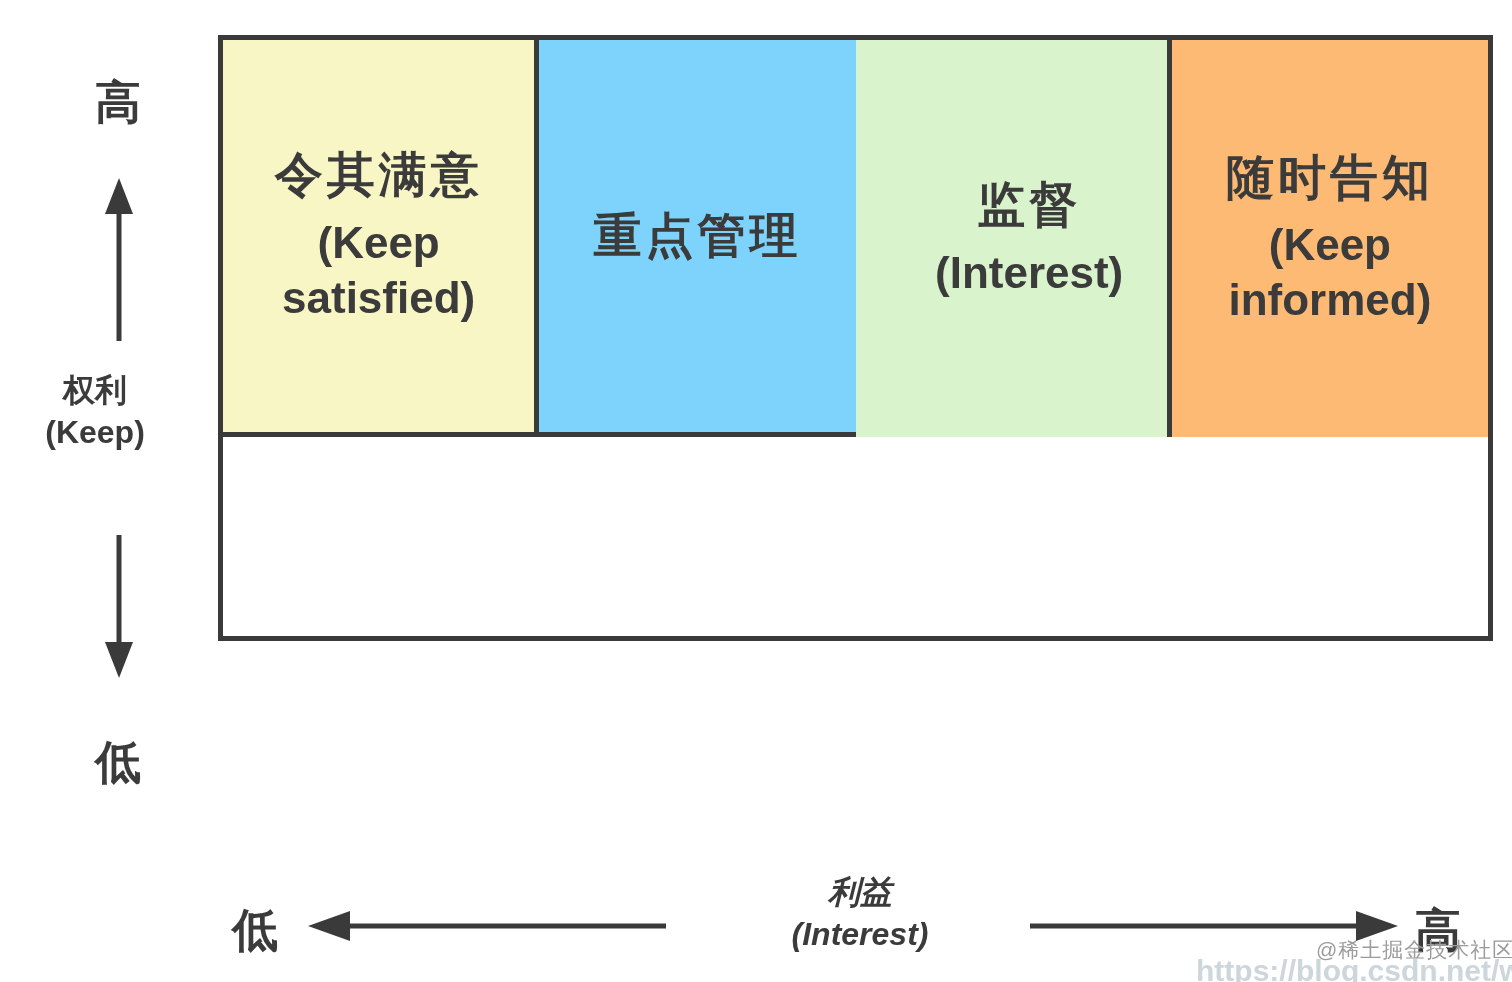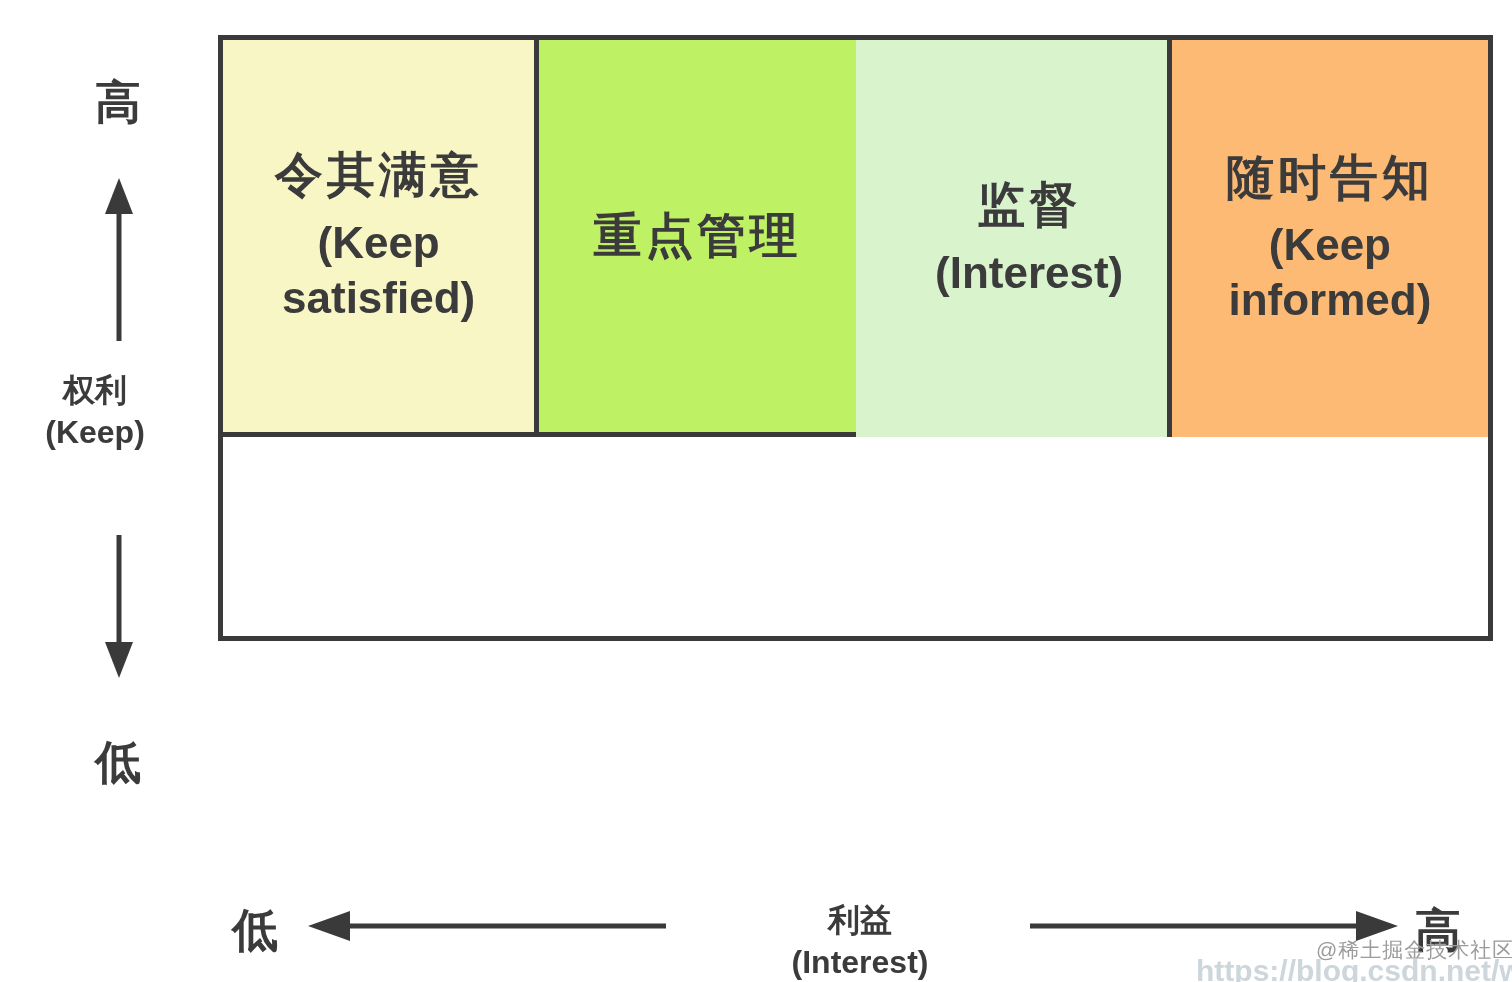--- a/index.html
+++ b/index.html
@@ -38,21 +38,21 @@
     letter-spacing: 4px;
     line-height: 1.15;
   }
   .quad .en {
     font-size: 44px;
     font-weight: bold;
     line-height: 1.25;
     margin-top: 12px;
   }
   .q-tl { background: #f8f6c5; border-right: 5px solid #3a3a3a; border-bottom: 5px solid #3a3a3a; }
-  .q-tr { background: #bef264; border-bottom: 5px solid #3a3a3a; }
+  .q-tr { background: #7dd3fc; border-bottom: 5px solid #3a3a3a; }
   .q-bl { background: #d9f4cc; border-right: 5px solid #3a3a3a; padding-left: 36px; }
   .q-br { background: #fdba74; }
   
   .axis-label {
     position: absolute;
     color: #3b3b3b;
     font-weight: bold;
     text-align: center;
   }
   .tick { font-size: 46px; }
@@ -119,21 +119,21 @@
 
   <div class="axis-label tick" style="left:58px; top:732px; width:120px;">低</div>
 
   <div class="axis-label tick" style="left:200px; top:900px; width:110px;">低</div>
 
   <svg class="arrow-svg" style="left:308px; top:906px;" width="360" height="40" viewBox="0 0 360 40">
     <line x1="358" y1="20" x2="36" y2="20" stroke="#3a3a3a" stroke-width="5"></line>
     <polygon points="0,20 42,5 42,35" fill="#3a3a3a"></polygon>
   </svg>
 
-  <div class="axis-label axis-title" style="left:740px; top:900px; width:240px;">
+  <div class="axis-label axis-title" style="left:740px; top:872px; width:240px;font-style:italic;">
     <div>利益</div>
     <div>(Interest)</div>
   </div>
 
   <svg class="arrow-svg" style="left:1028px; top:906px;" width="370" height="40" viewBox="0 0 370 40">
     <line x1="2" y1="20" x2="328" y2="20" stroke="#3a3a3a" stroke-width="5"></line>
     <polygon points="370,20 328,5 328,35" fill="#3a3a3a"></polygon>
   </svg>
 
   <div class="axis-label tick" style="left:1388px; top:900px; width:100px;">高</div>

